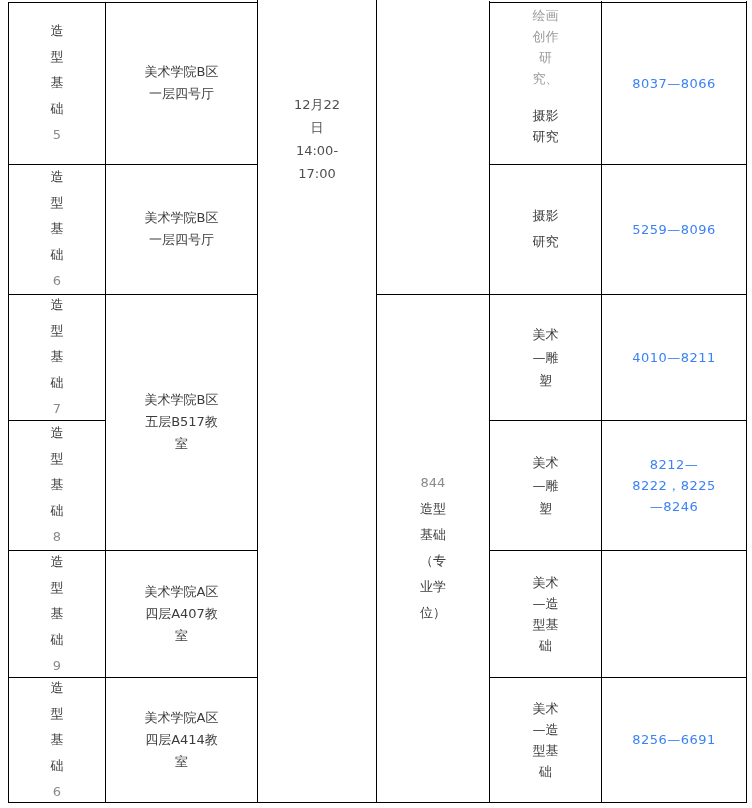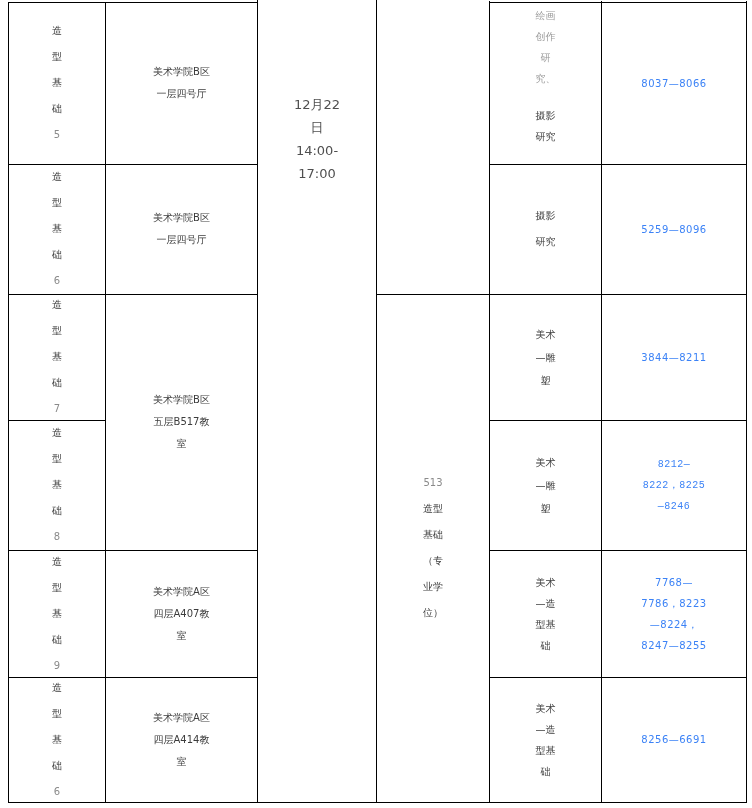--- a/index.html
+++ b/index.html
@@ -13,21 +13,21 @@
   
   .vl,.hl{position:absolute;background:#000000;}
   .vl{width:1px;}
   .hl{height:1px;}
   
   .cell{
     position:absolute;
     display:flex;flex-direction:column;
     align-items:center;justify-content:center;
     text-align:center;
-    font-size:10px;color:#3c3c3c;
+    font-size:13px;color:#3c3c3c;
     overflow:hidden;
   }
   .pre{white-space:pre-line;}
   .lh21{line-height:21px;} .lh22{line-height:22px;}
   .lh23{line-height:23px;} .lh26{line-height:26px;}
   .up{padding-bottom:13px;}   
   .gray{color:#9a9a9a;}       
   .dim{color:#8a8a8a;}        
   .range{color:#3b82f6;letter-spacing:.5px;}
   .date-cell{
@@ -133,21 +133,21 @@
   </div>
 
   <div class="date-cell" style="left:258px;top:0;width:118px;height:802px;">
     <span class="pre">12月22
 日
 14:00-
 17:00</span>
   </div>
 
   <div class="cell lh26 up" style="left:377px;top:295px;width:112px;height:506px;">
-    <span class="dim">513</span>
+    <span class="dim">844</span>
     <span class="pre">造型
 基础</span>
     <span class="pre">（专
 业学
 位）</span>
   </div>
 
   <div class="cell lh21 major-top" style="left:490px;top:3px;width:111px;height:160px;">
     <span class="pre gray">绘画
 创作
@@ -183,30 +183,24 @@
 础</span>
   </div>
 
   <div class="cell lh21 up" style="left:602px;top:3px;width:144px;height:160px;">
     <span class="pre range">8037—8066</span>
   </div>
   <div class="cell lh21 up" style="left:602px;top:165px;width:144px;height:128px;">
     <span class="pre range">5259—8096</span>
   </div>
   <div class="cell lh21 up" style="left:602px;top:295px;width:144px;height:124px;">
-    <span class="pre range">3844—8211</span>
-  </div>
-  <div class="cell lh21 up" style="left:602px;top:421px;width:144px;height:128px;font-family:Liberation Mono, monospace;">
+    <span class="pre range">4010—8211</span>
+  </div>
+  <div class="cell lh21 up" style="left:602px;top:421px;width:144px;height:128px;">
     <span class="pre range">8212—
 8222，8225
 —8246</span>
   </div>
-  <div class="cell lh21 up" style="left:602px;top:551px;width:144px;height:125px;">
-    <span class="pre range">7768—
-7786，8223
-—8224，
-8247—8255</span>
-  </div>
   <div class="cell lh21 up" style="left:602px;top:678px;width:144px;height:123px;">
     <span class="pre range">8256—6691</span>
   </div>
 
 </div>
 
 </body></html>

